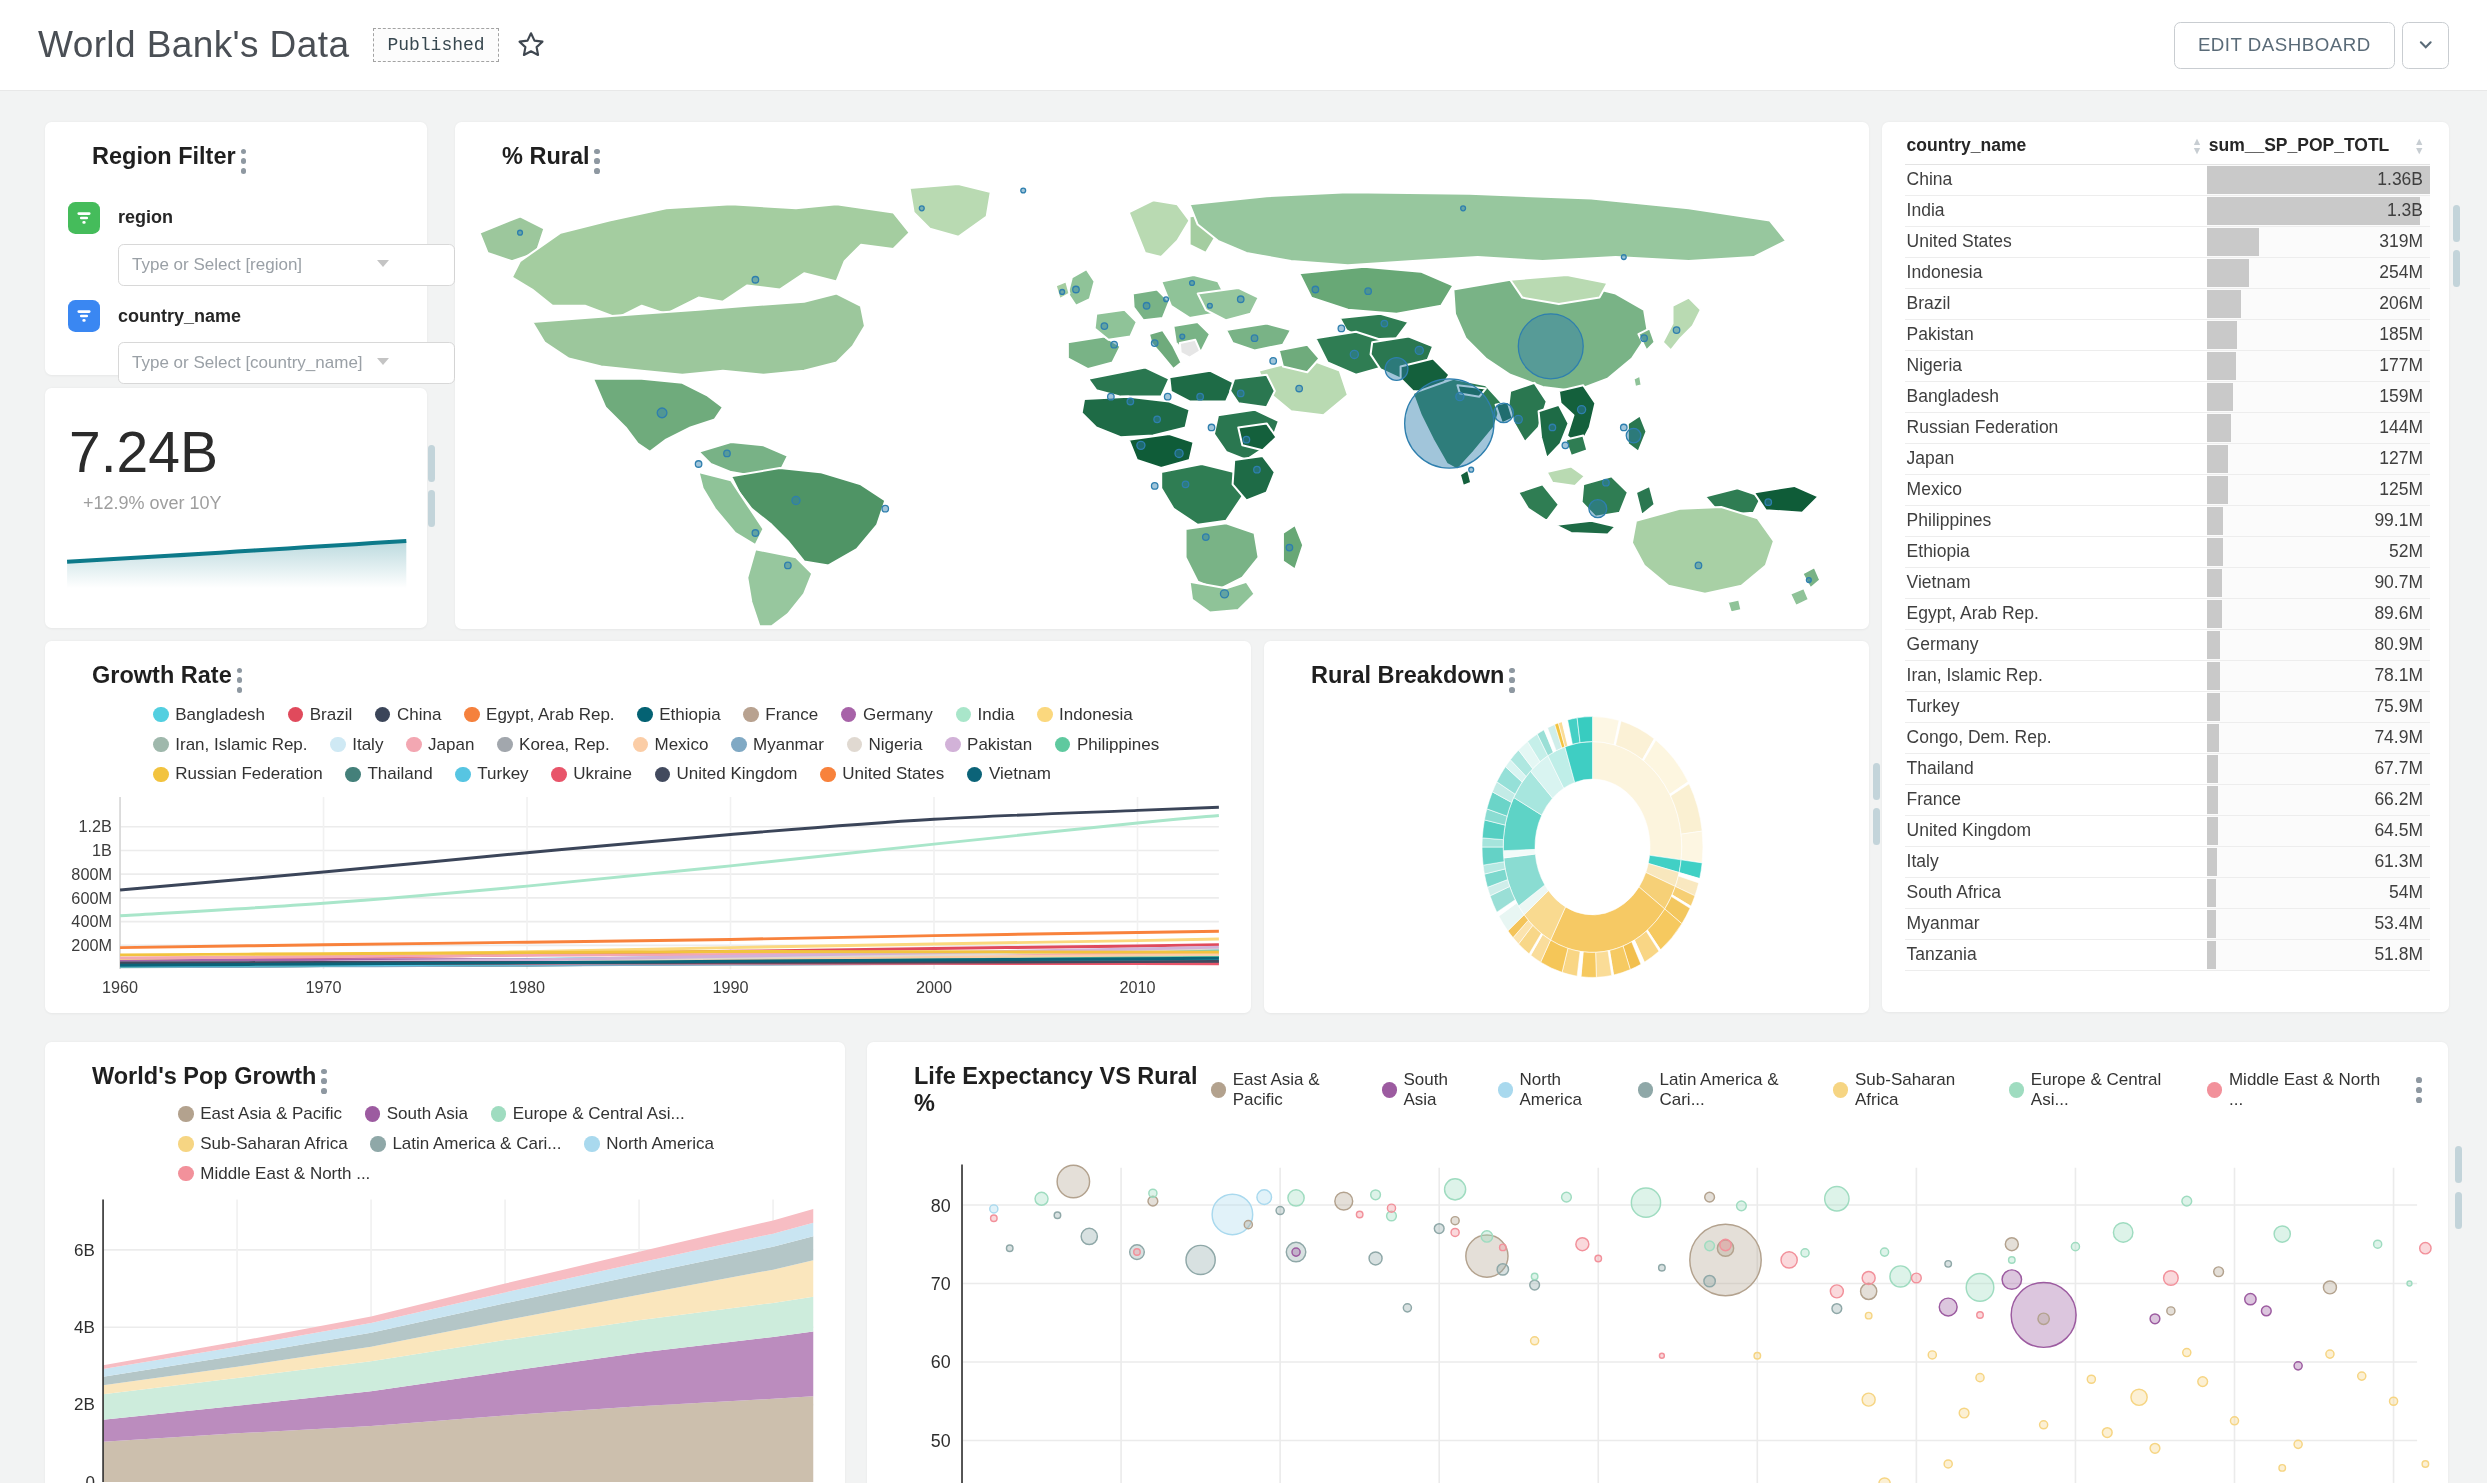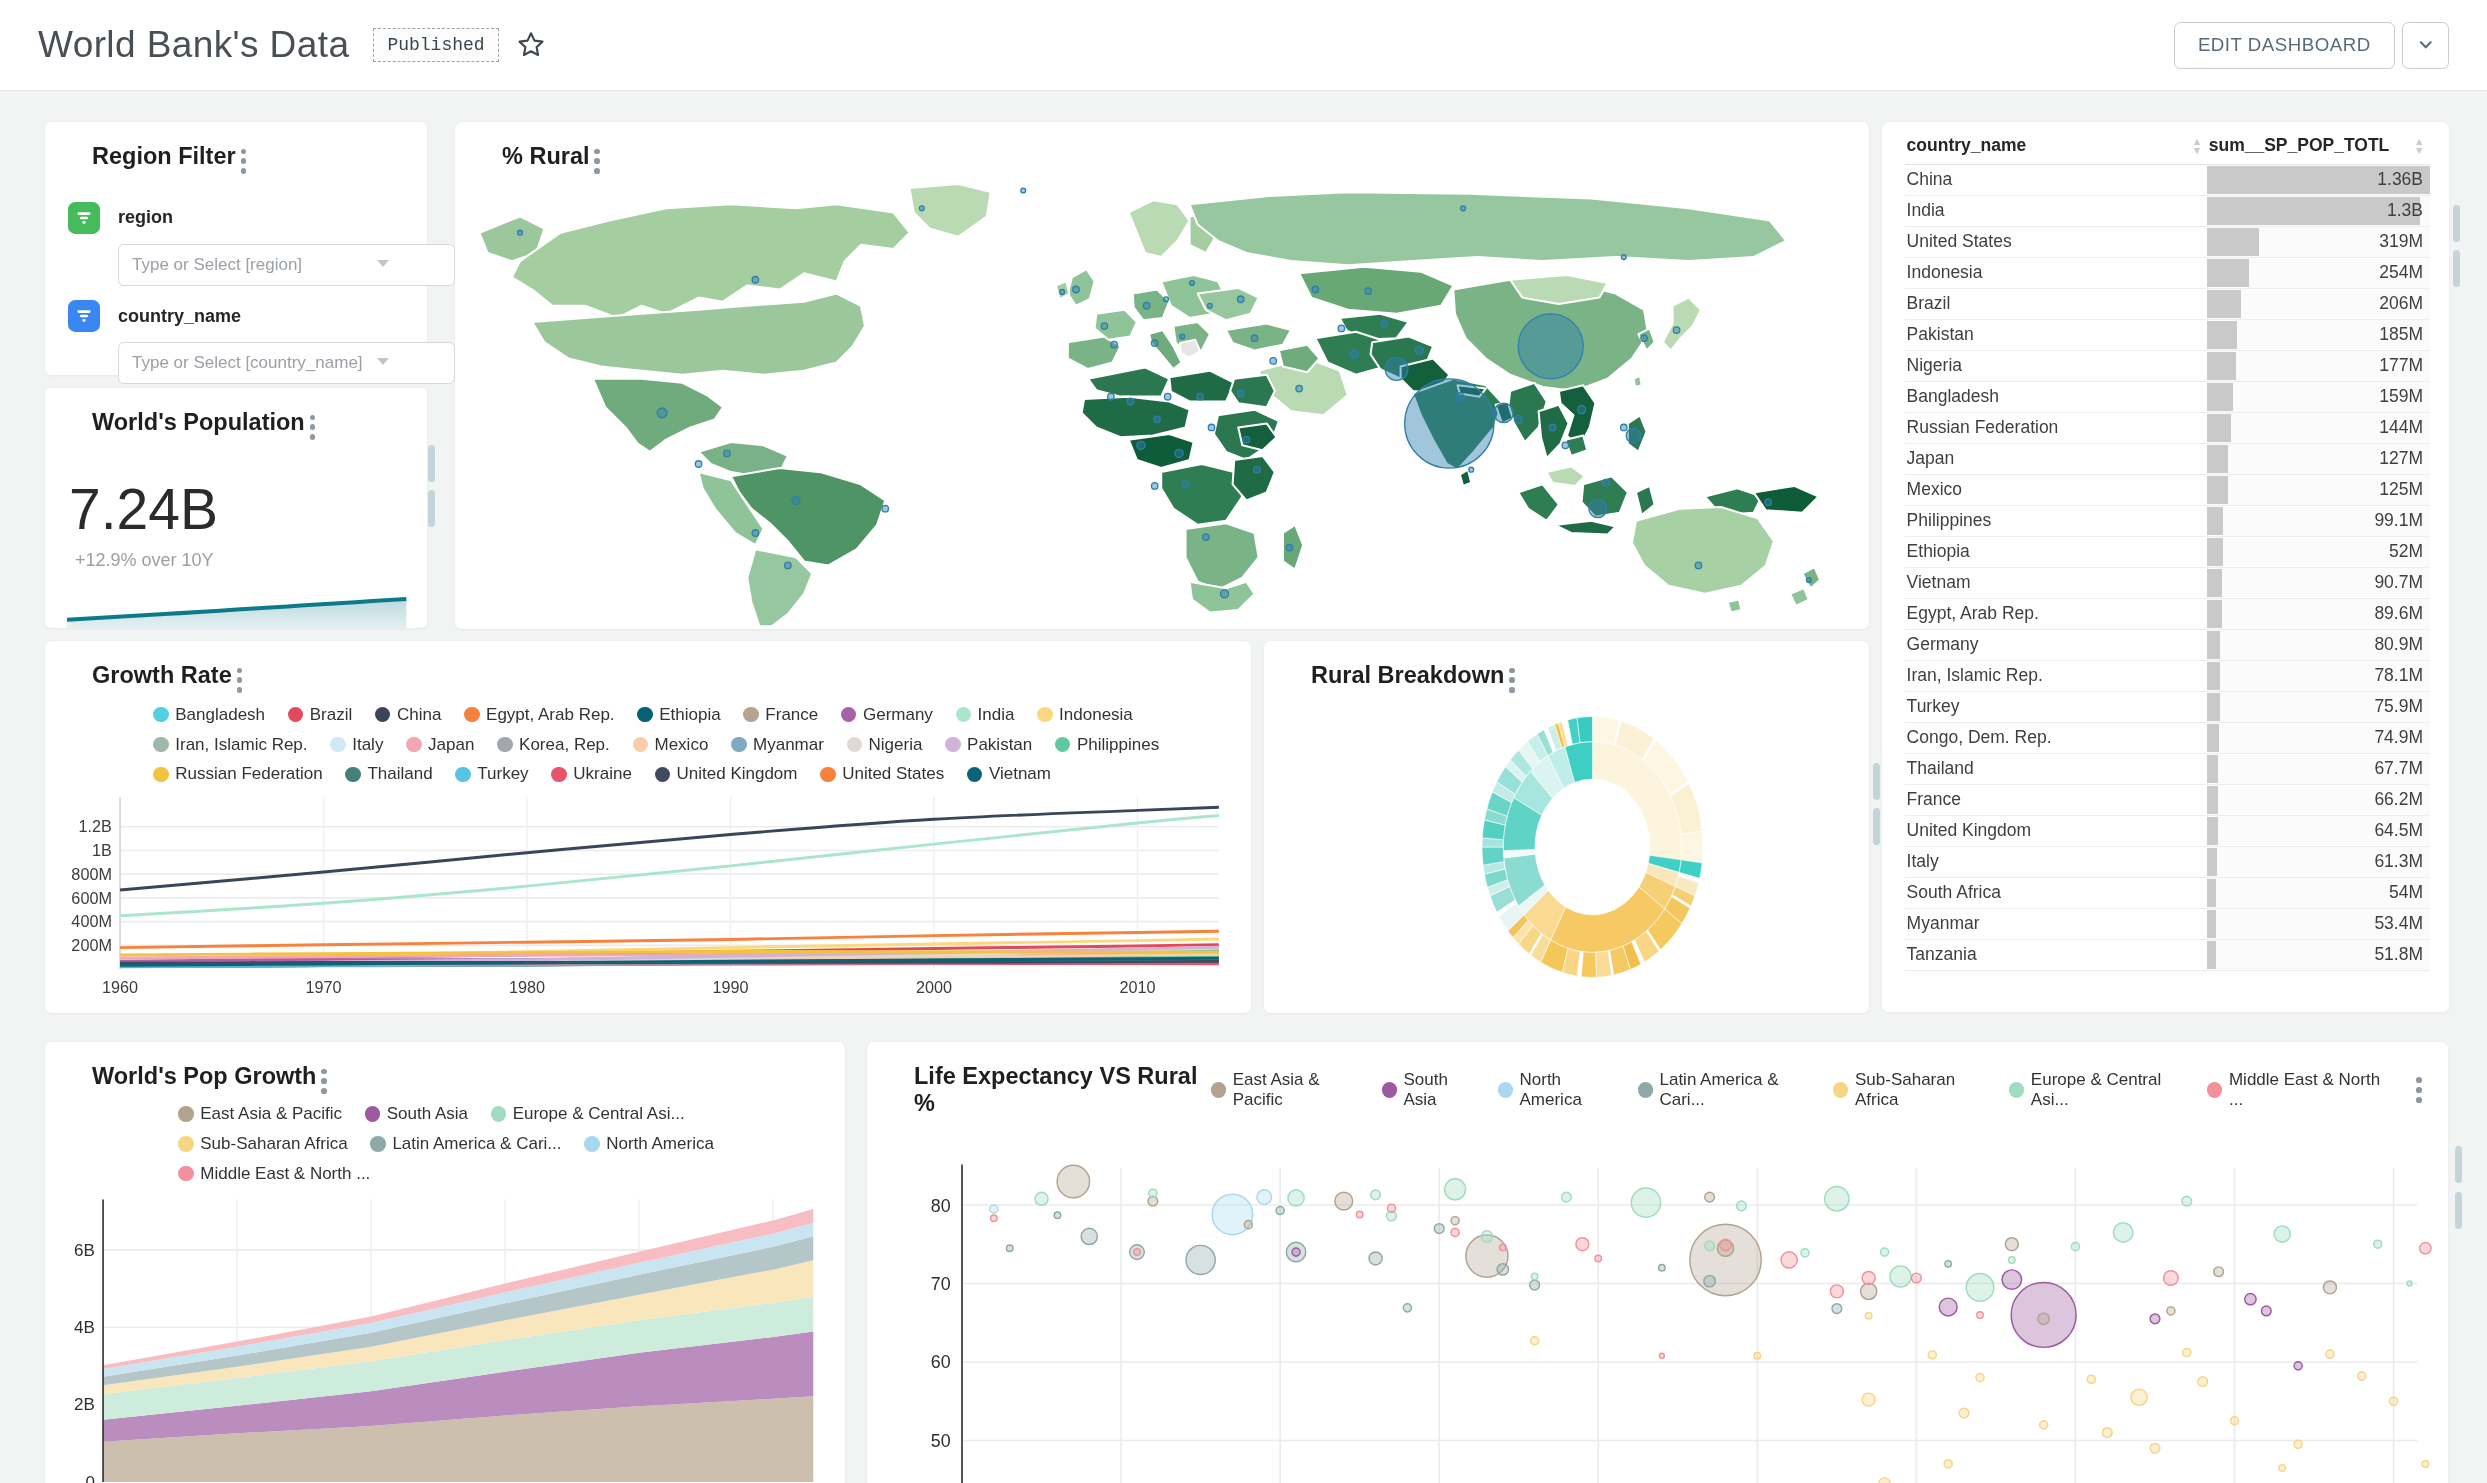--- a/index.html
+++ b/index.html
@@ -33,21 +33,21 @@
   .sel{position:relative;margin:9.7px 0 0 50px;}
   .sel input{width:286px;height:40px;border:1.6px solid #d8d8d8;border-radius:5.7px;padding:0 36px 0 13px;
     font-size:17px;color:#555;background:#fff;font-family:"Liberation Sans",sans-serif;}
   .sel input::placeholder{color:#9aa0a6;}
   .sel .caret{position:absolute;right:14.6px;top:16px;width:0;height:0;border-left:6.5px solid transparent;
     border-right:6.5px solid transparent;border-top:7.3px solid #c4c4c4;}
   .btn-apply{margin:21px 0 0 0;background:#7ec7d9;color:#fff;border:none;border-radius:6.5px;
     font-size:17px;letter-spacing:0.8px;padding:11.4px 19.5px;cursor:pointer;font-family:"Liberation Sans",sans-serif;}
   
   .big-number{font-size:57px;color:#2b2b2b;padding:31px 0 0 24px;}
-  .big-sub{font-size:18px;color:#9e9e9e;padding:8px 0 0 30px;}
+  .big-sub{font-size:18px;color:#9e9e9e;padding:8px 0 0 38px;}
   
   .tblwrap{padding:4.9px 19.5px 0 23px;}
   table.tbl{width:100%;border-collapse:collapse;font-size:17.5px;color:#3f3f3f;table-layout:fixed;}
   .tbl th{font-size:17.5px;font-weight:700;color:#262626;text-align:left;padding:8px 1.6px 8px 1.6px;
     border-bottom:1.6px solid #e3e3e3;cursor:pointer;position:relative;}
   .tbl th .sort{position:absolute;right:4.9px;top:9.7px;color:#c7cdd2;font-size:10.6px;line-height:9px;}
   .tbl td{height:30px;border-bottom:0.8px solid #ededed;padding:0 1.6px;white-space:nowrap;overflow:hidden;}
   .tbl td.val{position:relative;text-align:right;background:#fbfbfb;}
   .tbl td.val .bar{position:absolute;left:0;top:0.8px;bottom:0.8px;background:#c9c9c9;}
   .tbl td.val span{position:relative;padding-right:4.9px;}
@@ -112,28 +112,20 @@
           </svg>
         </div>
         <div class="f-label">country_name</div>
       </div>
       <div class="sel"><input placeholder="Type or Select [country_name]" style=""><span class="caret"></span></div>
     </div>
   <button class="btn-apply" style="margin-left:23px;">APPLY</button>
 </div>
 
 <div class="card" style="left:45px;top:388px;width:382px;height:240px;overflow:hidden;">
-  <div class="card-head">
-    <div class="card-title">World's Population</div>
-    <div class="kebab">
-        <i></i>
-        <i></i>
-        <i></i>
-      </div>
-  </div>
   <div class="big-number">7.24B</div>
   <div class="big-sub">+12.9% over 10Y</div>
   <svg id="spark" width="349" height="63" style="display:block;margin:11.4px 0 0 18px;" viewBox="0 0 430 78">
       <defs>
         <linearGradient id="sg" x1="0" y1="0" x2="0" y2="1">
           <stop offset="0%" stop-color="#0d7a8a" stop-opacity="0.28"></stop>
           <stop offset="100%" stop-color="#0d7a8a" stop-opacity="0"></stop>
         </linearGradient>
       </defs>
       <path d="M4,45.50909090909091C11,45.096969696969694 32,43.86060606060606 46,43.03636363636363C60,42.212121212121204 74,41.38787878787879 88,40.56363636363636C102,39.739393939393935 116,38.91515151515151 130,38.09090909090908C144,37.26666666666665 158,36.493939393939385 172,35.61818181818181C186,34.742424242424235 200,33.712121212121204 214,32.83636363636363C228,31.960606060606054 242,31.239393939393928 256,30.363636363636353C270,29.487878787878778 284,28.457575757575746 298,27.58181818181817C312,26.706060606060596 326,25.98484848484847 340,25.109090909090895C354,24.23333333333332 368,23.203030303030292 382,22.327272727272717C396,21.451515151515142 417,20.26666666666666 424,19.854545454545445L424,78L4,78Z" fill="url(#sg)" stroke="none"></path>

